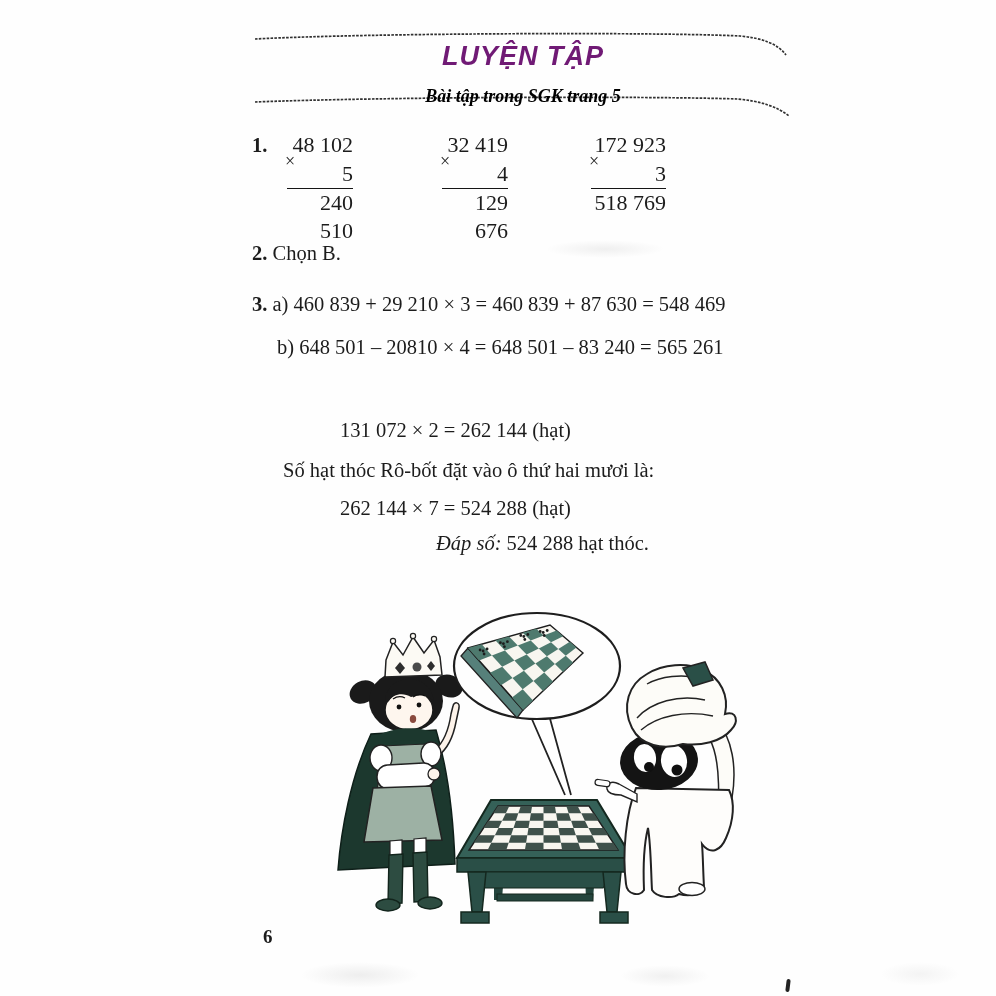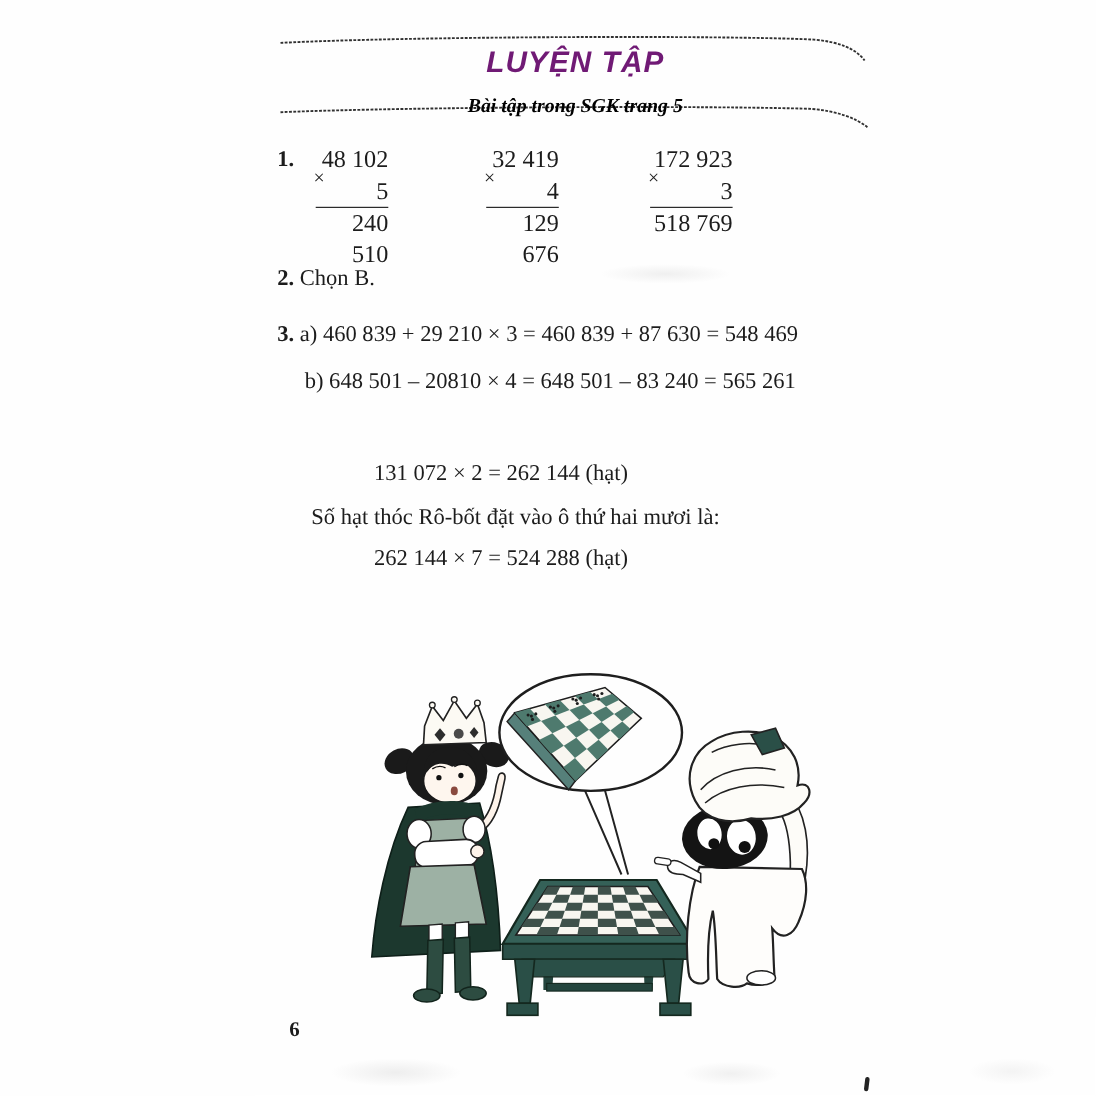--- a/index.html
+++ b/index.html
@@ -73,20 +73,21 @@
   </div>
 
   <span class="t" style="left:252px;top:242px;"><span class="bnum">2.</span> <span>Chọn B.</span></span>
 
   <span class="t" style="left:252px;top:293px;"><span class="bnum">3.</span> <span>a) 460 839 + 29 210 × 3 = 460 839 + 87 630 = 548 469</span></span>
   <span class="t" style="left:277px;top:336px;font-family:Liberation Serif, serif;">b) 648 501 – 20810 × 4 = 648 501 – 83 240 = 565 261</span>
 
   <span class="t" style="left:340px;top:419px;">131 072 × 2 = 262 144 (hạt)</span>
   <span class="t" style="left:283px;top:459px;">Số hạt thóc Rô-bốt đặt vào ô thứ hai mươi là:</span>
   <span class="t" style="left:340px;top:497px;">262 144 × 7 = 524 288 (hạt)</span>
+  <span class="t" style="left:436px;top:532px;"><span class="ans-label">Đáp số:</span> <span>524 288 hạt thóc.</span></span>
 
   <svg class="illu" width="460" height="332" viewBox="0 0 460 332">
 
     <g>
       <path d="M86,136 C66,178 56,232 53,272 L170,266 C168,208 160,162 151,132 Z" fill="#1c382e" stroke="#0e1f19" stroke-width="1.5"></path>
       <ellipse cx="78" cy="94" rx="14" ry="11" transform="rotate(-28 78 94)" fill="#1a1a1a"></ellipse>
       <ellipse cx="164" cy="88" rx="14" ry="11" transform="rotate(22 164 88)" fill="#1a1a1a"></ellipse>
       <ellipse cx="121" cy="103" rx="37" ry="31" fill="#1a1a1a"></ellipse>
       <ellipse cx="124" cy="112" rx="24" ry="20" fill="#fef6ee" stroke="#1a1a1a" stroke-width="1.5"></ellipse>
       <path d="M100,106 C100,88 112,81 124,81 C138,81 147,90 149,103 C140,95 132,97 126,99 C118,94 108,96 104,103 Z" fill="#1a1a1a"></path>

